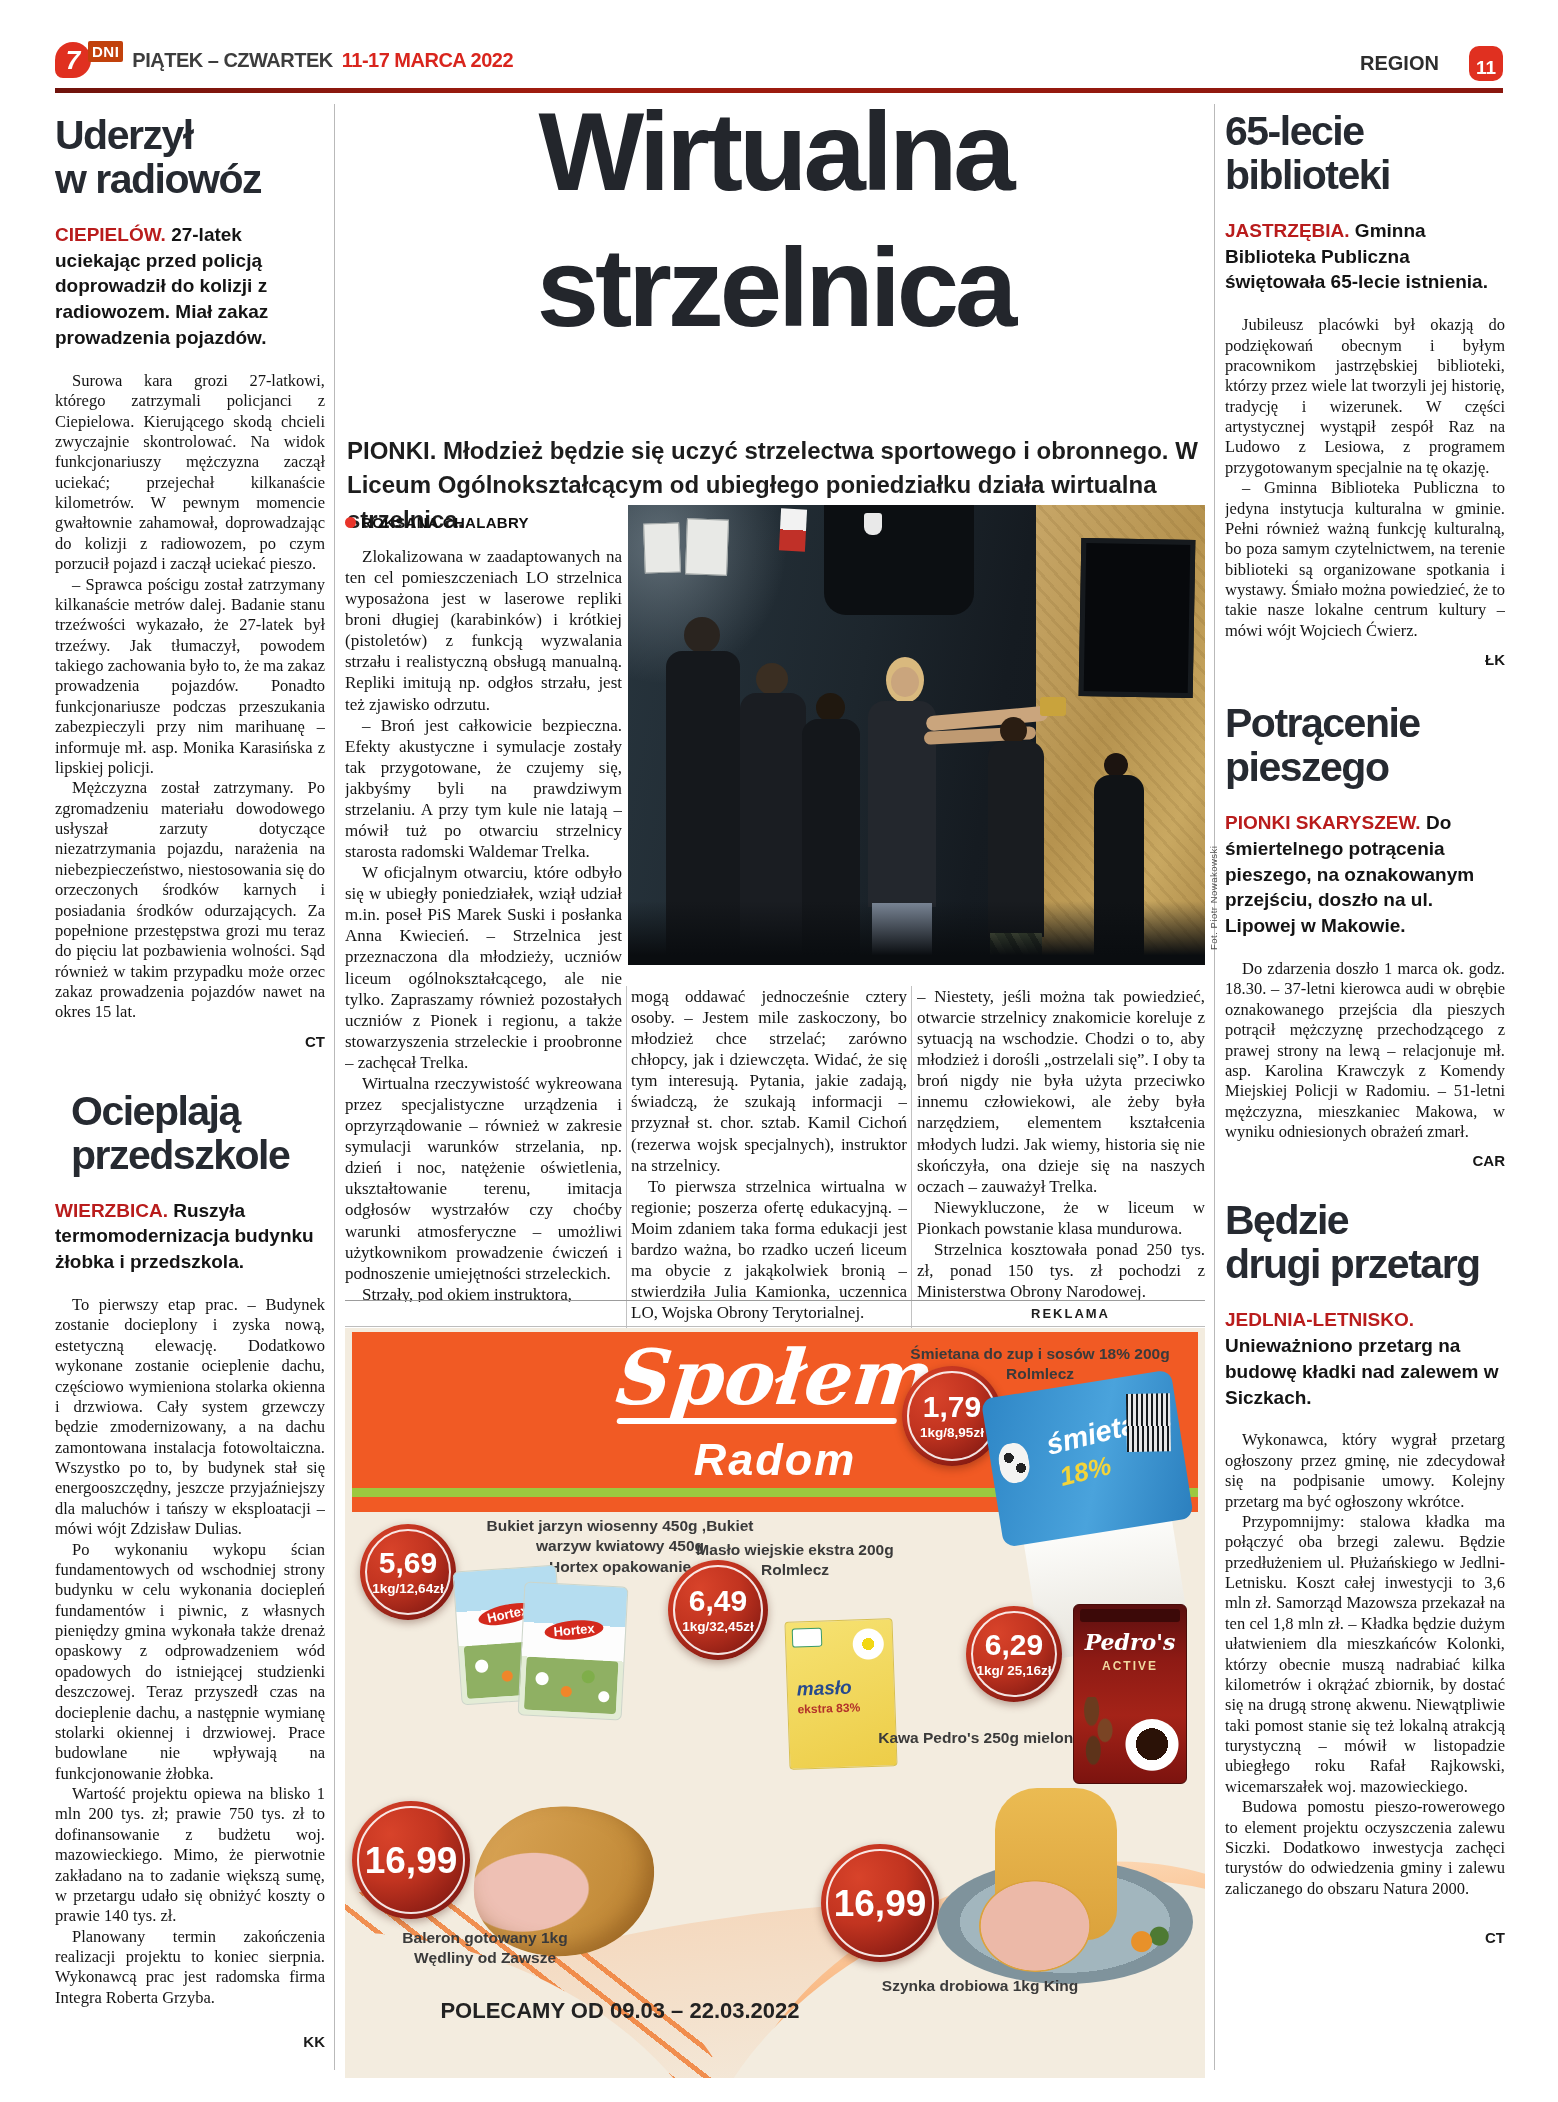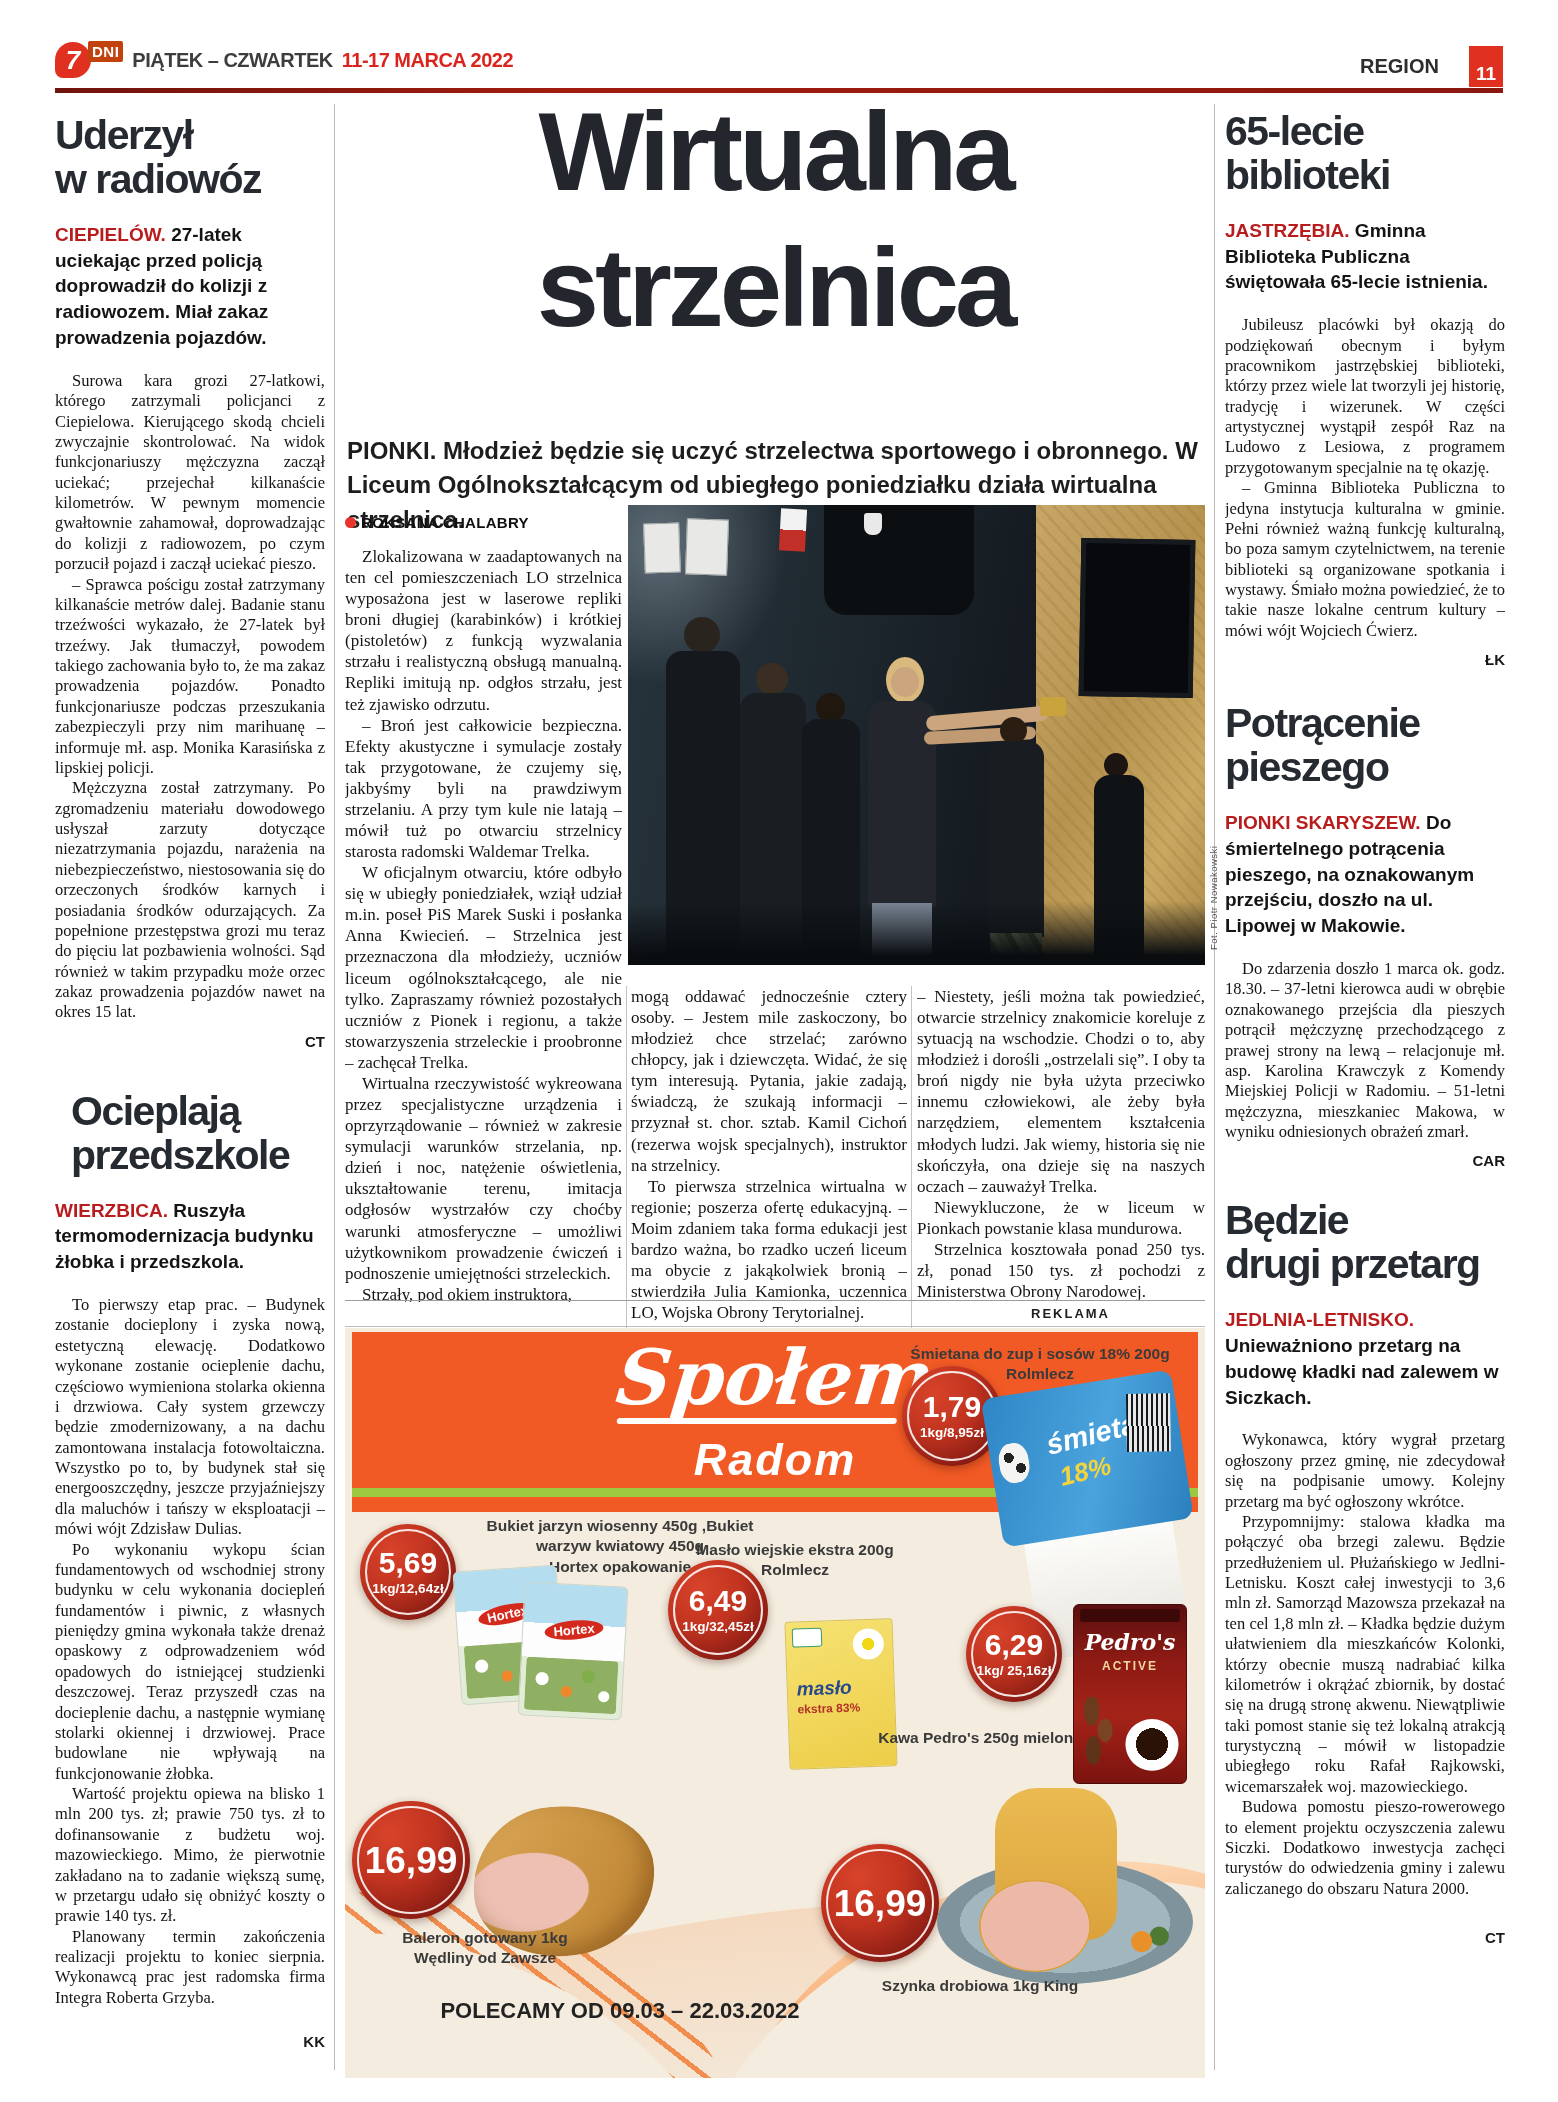--- a/index.html
+++ b/index.html
@@ -10,21 +10,21 @@
   .hdr-left{position:absolute;left:0;top:2px;display:flex;align-items:center;gap:9px;}
   .logo7{width:36px;height:36px;background:#e03020;border-radius:50% 50% 50% 8px;
          display:flex;align-items:center;justify-content:center;color:#fff;
          font-weight:bold;font-style:italic;font-size:26px;}
   .logodni{background:#c2410c;color:#fff;font-size:15px;font-weight:bold;
            padding:2px 4px;border-radius:2px;margin-left:-12px;margin-top:-18px;letter-spacing:.5px;}
   .hdr-day{font-weight:bold;color:#3d3d3d;font-size:20px;letter-spacing:-.5px;}
   .hdr-date{font-weight:bold;color:#d9251d;font-size:20px;letter-spacing:-.5px;}
   .hdr-right{position:absolute;right:0;top:6px;display:flex;align-items:center;gap:30px;}
   .hdr-section{font-weight:bold;font-size:20px;color:#2d2d2d;}
-  .hdr-page{background:#e03020;color:#fff;font-weight:bold;font-size:19px;padding:17px 7px 2px;}
+  .hdr-page{background:#e03020;color:#fff;font-weight:bold;font-size:19px;padding:11px 7px 2px;border-radius:10px;}
   .hdr-rule{position:absolute;left:55px;right:55px;top:88px;height:5px;
             background:linear-gradient(90deg,#70130c,#a11c0f 35%,#8a170e);}
   
   .vrule{position:absolute;width:1px;background:#b9b9b9;top:104px;height:1966px;}
   
   .h2{font-size:41px;font-weight:bold;color:#262a31;line-height:1.07;letter-spacing:-1.5px;
       margin:0 0 20px;white-space:pre-line;}
   .lead{font-size:19px;line-height:1.36;font-weight:bold;color:#141414;margin:0 0 20px;}
   .lead .loc{color:#b91c1c;}
   .bodytext{font-family:"Liberation Serif","DejaVu Serif",serif;font-size:16.5px;

